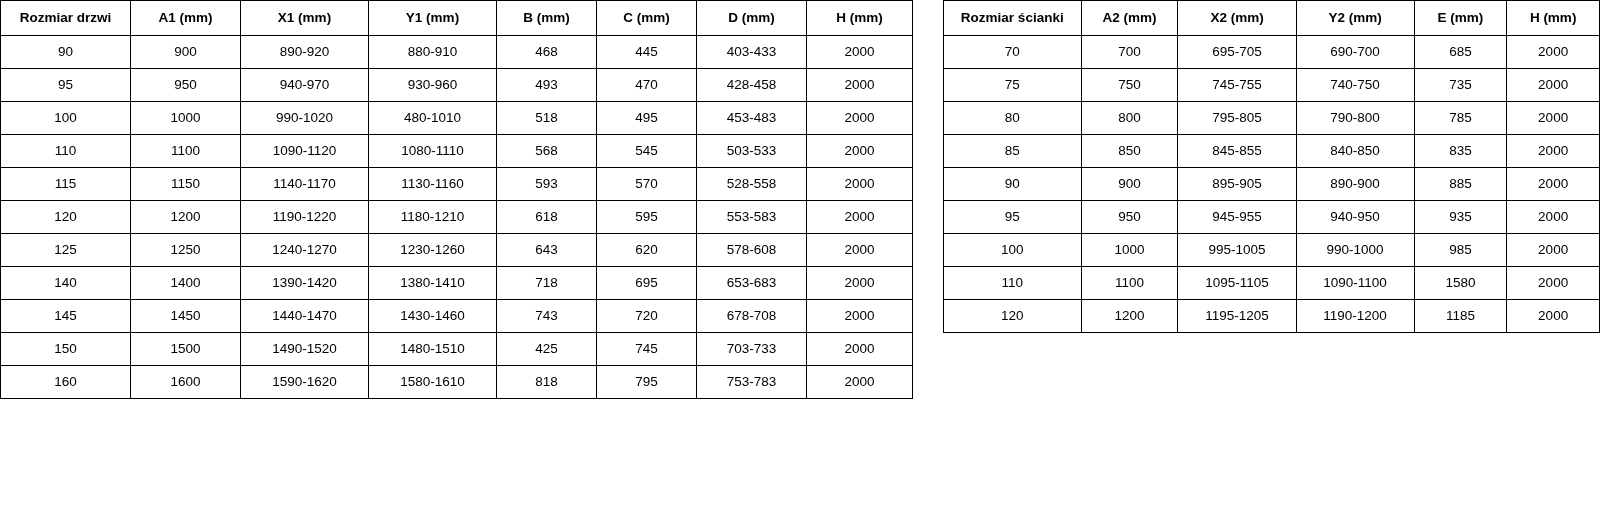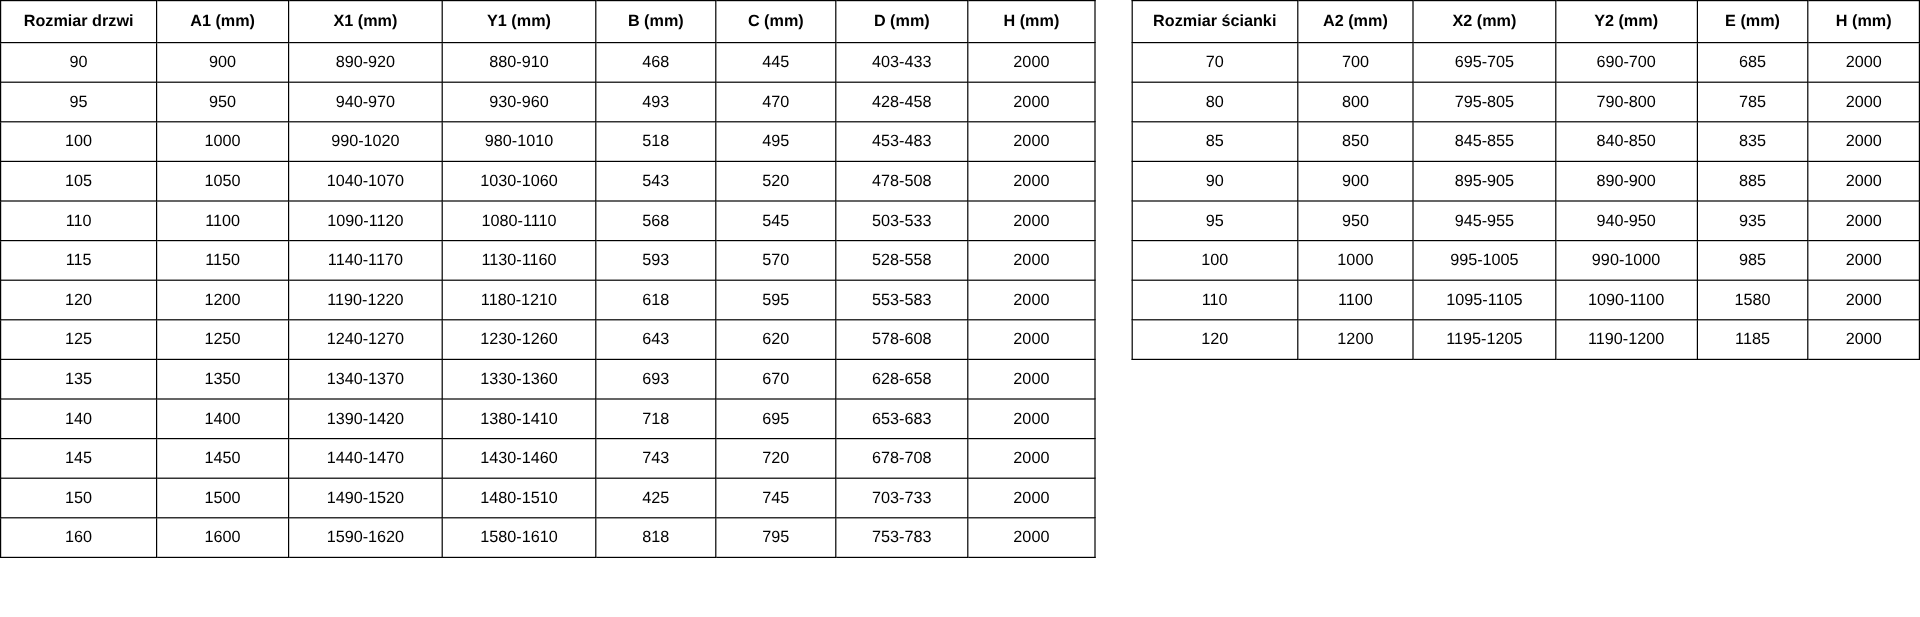--- a/index.html
+++ b/index.html
@@ -115,34 +115,24 @@
           <td>930-960</td>
           <td>493</td>
           <td>470</td>
           <td>428-458</td>
           <td>2000</td>
         </tr>
         <tr>
           <td>100</td>
           <td>1000</td>
           <td>990-1020</td>
-          <td>980-1010</td>
+          <td>480-1010</td>
           <td>518</td>
           <td>495</td>
           <td>453-483</td>
-          <td>2000</td>
-        </tr>
-        <tr>
-          <td>105</td>
-          <td>1050</td>
-          <td>1040-1070</td>
-          <td>1030-1060</td>
-          <td>543</td>
-          <td>520</td>
-          <td>478-508</td>
           <td>2000</td>
         </tr>
         <tr>
           <td>110</td>
           <td>1100</td>
           <td>1090-1120</td>
           <td>1080-1110</td>
           <td>568</td>
           <td>545</td>
           <td>503-533</td>
@@ -169,30 +159,20 @@
           <td>2000</td>
         </tr>
         <tr>
           <td>125</td>
           <td>1250</td>
           <td>1240-1270</td>
           <td>1230-1260</td>
           <td>643</td>
           <td>620</td>
           <td>578-608</td>
-          <td>2000</td>
-        </tr>
-        <tr>
-          <td>135</td>
-          <td>1350</td>
-          <td>1340-1370</td>
-          <td>1330-1360</td>
-          <td>693</td>
-          <td>670</td>
-          <td>628-658</td>
           <td>2000</td>
         </tr>
         <tr>
           <td>140</td>
           <td>1400</td>
           <td>1390-1420</td>
           <td>1380-1410</td>
           <td>718</td>
           <td>695</td>
           <td>653-683</td>
@@ -255,20 +235,28 @@
       <tbody>
         <tr>
           <td>70</td>
           <td>700</td>
           <td>695-705</td>
           <td>690-700</td>
           <td>685</td>
           <td>2000</td>
         </tr>
         <tr>
+          <td>75</td>
+          <td>750</td>
+          <td>745-755</td>
+          <td>740-750</td>
+          <td>735</td>
+          <td>2000</td>
+        </tr>
+        <tr>
           <td>80</td>
           <td>800</td>
           <td>795-805</td>
           <td>790-800</td>
           <td>785</td>
           <td>2000</td>
         </tr>
         <tr>
           <td>85</td>
           <td>850</td>

